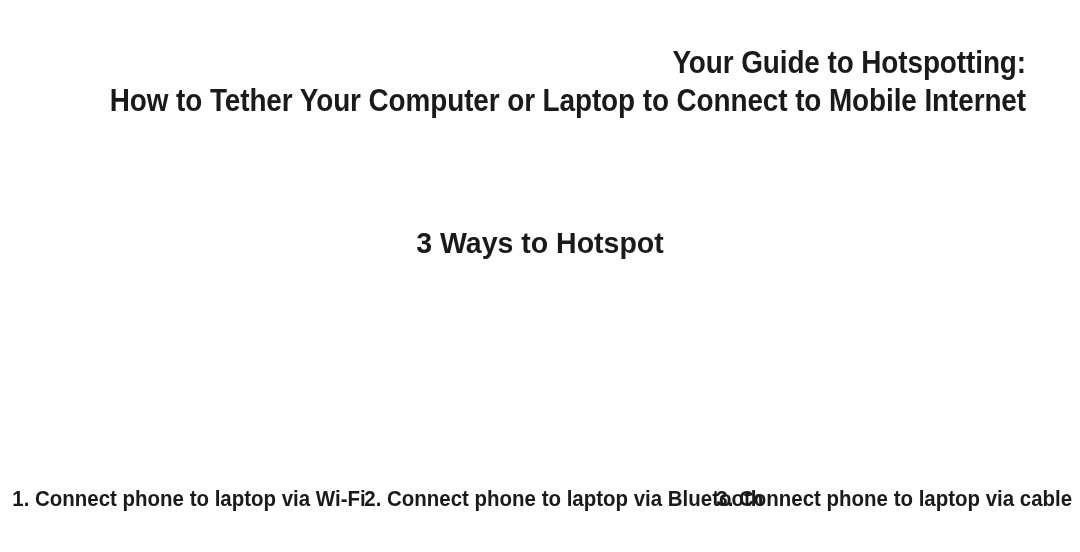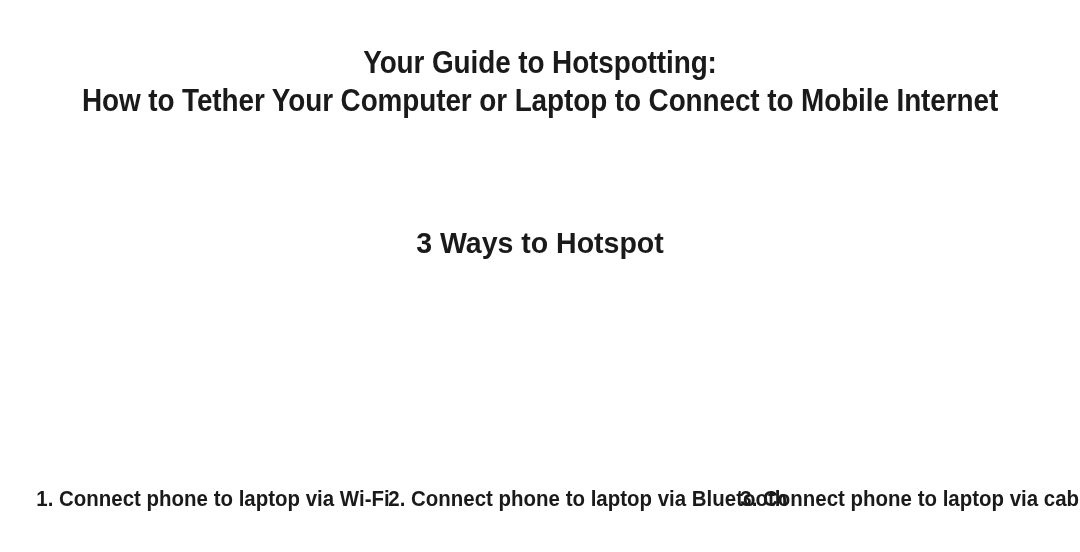--- a/index.html
+++ b/index.html
@@ -22,21 +22,21 @@
     height: 552px;
     background: #ffffff;
   }
 
   
   .title-block {
     position: absolute;
     left: 0;
     top: 44px;
     width: 1080px;
-    text-align: center;
+    text-align: right;
   }
   .title-line {
     display: block;
     font-family: "Liberation Sans Narrow", "Liberation Sans", sans-serif;
     font-weight: bold;
     font-size: 31px;
     line-height: 38px;
     letter-spacing: -0.1px;
     color: #1a1a1a;
     transform: scaleX(0.90);
@@ -81,21 +81,21 @@
   }
 
   
   .steps-captions {
     position: absolute;
     left: 0;
     top: 486px;
     width: 1080px;
     display: flex;
     align-items: flex-start;
-    justify-content: flex-end;
+    justify-content: flex-start;
   }
   .step-caption {
     width: 352px;
     text-align: center;
     font-family: "Liberation Sans Narrow", "Liberation Sans", sans-serif;
     font-weight: bold;
     font-size: 22px;
     line-height: 26px;
     color: #1a1a1a;
     transform: scaleX(0.93);

